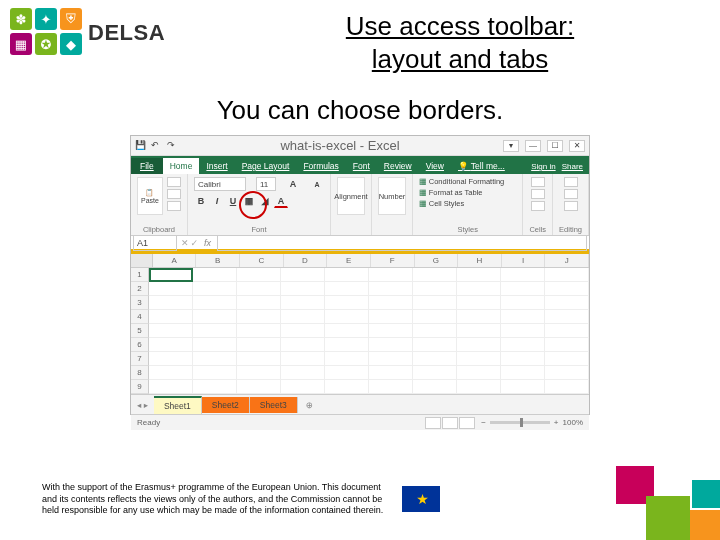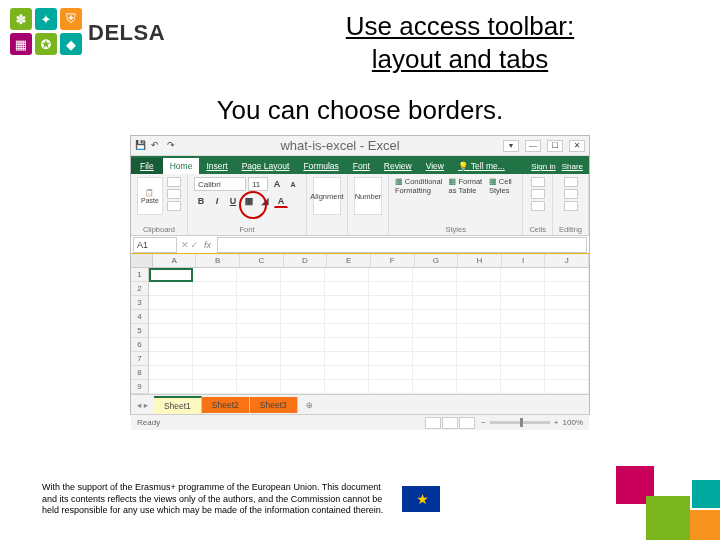--- a/index.html
+++ b/index.html
@@ -29,34 +29,34 @@
   .etab.file { background: #185c37; padding: 3px 9px; }
   .signin-share { margin-left: auto; display: flex; gap: 6px; padding: 0 6px 3px 0; font-size: 8px; }
 
   .ribbon { height: 62px; background: #f3f3f3; border-bottom: 1px solid #ccc; display: flex; }
   .rgroup { border-right: 1px solid #ddd; padding: 3px 6px 1px 6px; display: flex; flex-direction: column; justify-content: space-between; }
   .rgroup-label { text-align: center; font-size: 7.5px; color: #777; margin-top: 2px; }
   .rg-body { display: flex; gap: 4px; align-items: flex-start; }
   .paste-btn { width: 26px; height: 38px; background: #fff; border: 1px solid #ddd; display: flex; flex-direction: column; align-items: center; justify-content: center; font-size: 7px; }
   .mini-stack { display: flex; flex-direction: column; gap: 2px; }
   .mini { width: 14px; height: 10px; background: #fff; border: 1px solid #ccc; }
-  .font-select { display: flex; gap: 2px; }
+  .font-select { display: flex; gap: 10px; }
   .fsel { height: 14px; border: 1px solid #ccc; background: #fff; font-size: 8px; padding: 0 3px; display: flex; align-items: center; }
   .font-row2 { display: flex; gap: 2px; margin-top: 3px; align-items: center; }
   .fbtn { width: 14px; height: 14px; border: 1px solid transparent; display: flex; align-items: center; justify-content: center; font-size: 9px; font-weight: bold; color: #444; }
   .border-circle { position: relative; }
   .border-circle::after { content: ""; position: absolute; left: -4px; top: -4px; width: 24px; height: 24px; border: 2px solid #c00; border-radius: 50%; }
   .color-underline { border-bottom: 2px solid #c00; }
   .placeholder-box { width: 28px; height: 38px; background: #fff; border: 1px solid #ddd; display: flex; align-items: center; justify-content: center; font-size: 7.5px; text-align: center; }
-  .styles-list { display: flex; flex-direction: row; gap: 2px; font-size: 7.5px; }
+  .styles-list { display: flex; flex-direction: column; gap: 2px; font-size: 7.5px; }
   .styles-list div::before { content: "▦ "; color: #217346; font-size: 8px; }
   .cells-col, .edit-col { display: flex; flex-direction: column; gap: 2px; align-items: center; }
   .tiny-ic { width: 14px; height: 10px; background: #fff; border: 1px solid #ccc; }
 
-  .namebox-row { height: 18px; border-bottom: 1px solid #eab308; display: flex; align-items: center; background: #fff; }
+  .namebox-row { height: 18px; border-bottom: 5px solid #eab308; display: flex; align-items: center; background: #fff; }
   .namebox { width: 44px; height: 16px; border: 1px solid #ccc; margin-left: 2px; font-size: 9px; padding-left: 3px; display: flex; align-items: center; }
   .fx { margin: 0 6px; font-style: italic; color: #888; font-size: 9px; }
   .formula-bar { flex: 1; height: 16px; border: 1px solid #ccc; margin-right: 2px; }
 
   .grid { position: relative; height: 140px; overflow: hidden; background: #fff; }
   .col-headers { display: flex; height: 14px; background: #f3f3f3; border-bottom: 1px solid #ccc; }
   .corner { width: 22px; border-right: 1px solid #ccc; background: #e8e8e8; }
   .colh { width: 44px; border-right: 1px solid #ddd; text-align: center; font-size: 8px; line-height: 14px; color: #666; }
   .grid-body { display: flex; }
   .row-headers { width: 22px; background: #f3f3f3; }

